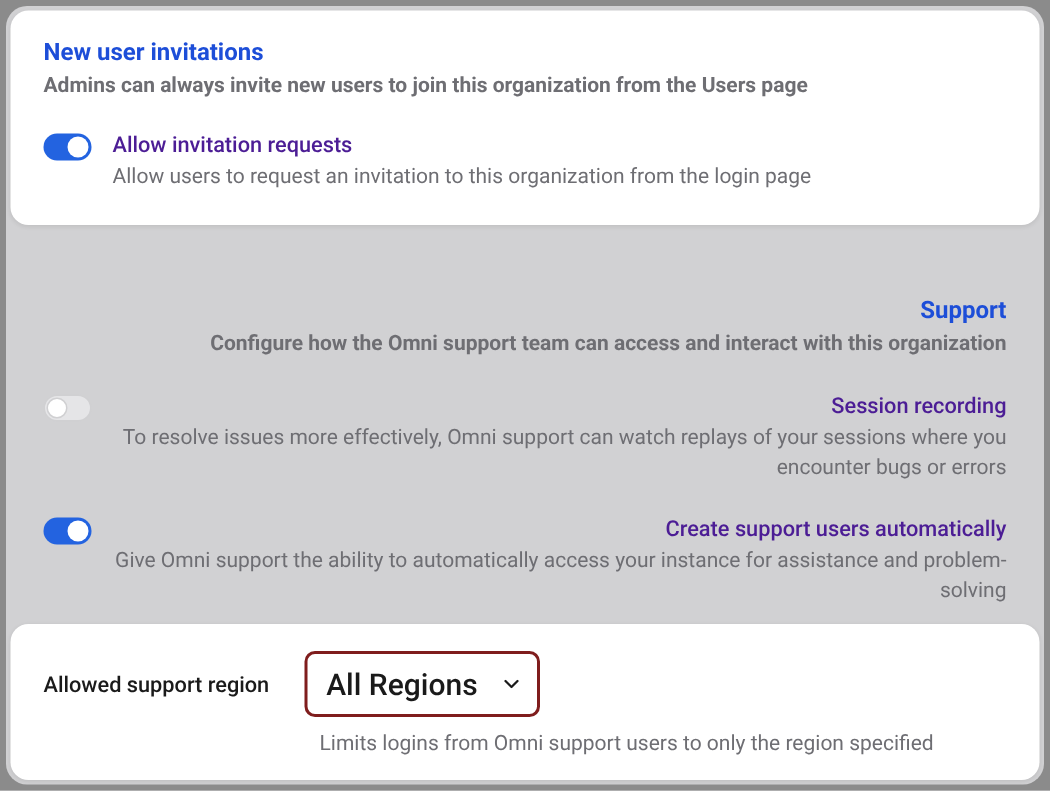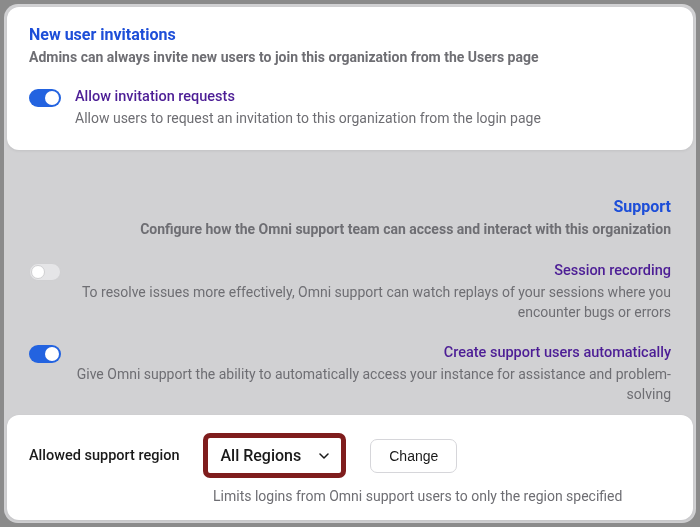--- a/index.html
+++ b/index.html
@@ -131,24 +131,24 @@
     .allowed-region-label {
       font-size: 14.5px;
       font-weight: 500;
       color: #1a1a1a;
     }
     .select-btn {
       display: flex;
       align-items: center;
       gap: 18px;
       padding: 8px 12px;
-      border: 5px solid #7f1d1d;
+      border: 2px solid #7f1d1d;
       border-radius: 7px;
       background: #fff;
-      font-size: 16px;
+      font-size: 20px;
       font-weight: 500;
       color: #1a1a1a;
       cursor: pointer;
       justify-content: space-between;
     }
     .chevron {
       width: 10px;
       height: 10px;
       display: inline-flex;
       align-items: center;
@@ -226,18 +226,17 @@
 
       <div class="select-btn">
         <span>All Regions</span>
         <span class="chevron">
           <svg viewBox="0 0 10 6" fill="none">
               <path d="M1 1L5 5L9 1" stroke="#1a1a1a" stroke-width="1.5" stroke-linecap="round" stroke-linejoin="round"></path>
             </svg>
         </span>
       </div>
 
-      <button class="change-btn">Change</button>
     </div>
     <div class="allowed-region-help">Limits logins from Omni support users to only the region specified</div>
   </div>
 
 </div>
 
 </body></html>

